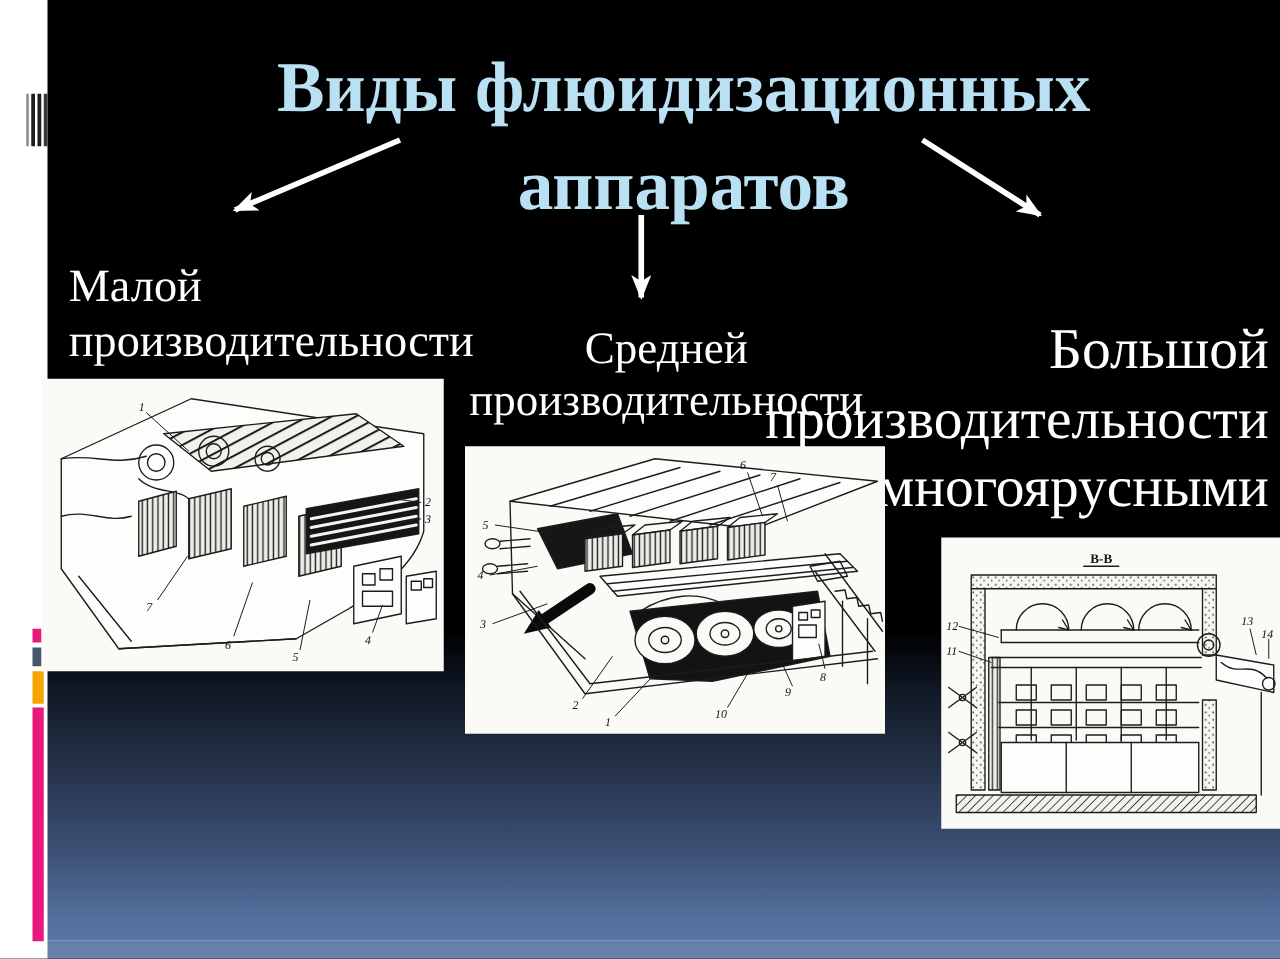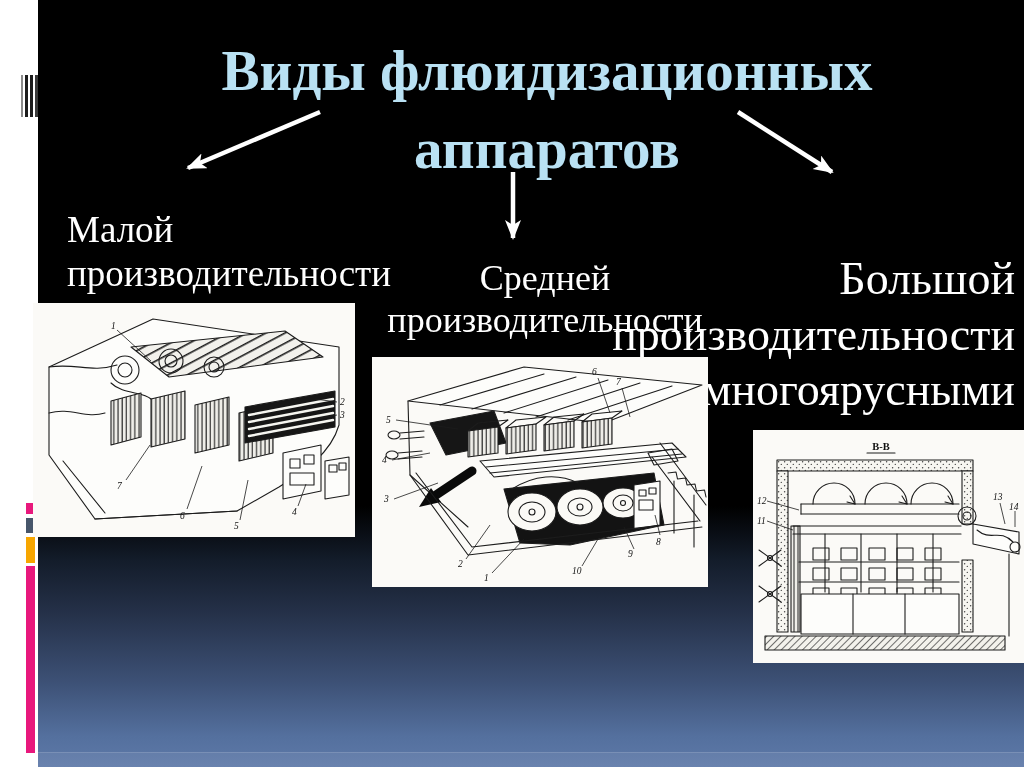--- a/index.html
+++ b/index.html
@@ -15,21 +15,21 @@
   .barcode span{display:block;height:100%;}
   .b1{width:2px;background:#8a8a8a}.b2{width:3px;background:#1c1c1c}
   .b3{width:3px;background:#1c1c1c}.b4{width:3px;background:#3a3a3a}
   .strip{position:absolute;left:26px;width:9px;}
   .strip-pink-sm{top:503px;height:11px;background:var(--accent-pink,#e8187c);}
   .strip-slate{top:518px;height:15px;background:var(--accent-slate,#47566b);}
   .strip-amber{top:537px;height:26px;background:var(--accent-amber,#f7a600);}
   .strip-pink-lg{top:566px;height:187px;background:var(--accent-pink,#e8187c);}
   .title{position:absolute;left:38px;width:986px;top:16px;margin:16px;padding:0 115px;box-sizing:border-box;
     text-align:center;color:var(--title-text,#b9e1f3);font-weight:bold;font-size:57px;line-height:1.36;}
-  .label{position:absolute;color:var(--label-text,#fff);white-space:pre-line;margin-left:12px;}
+  .label{position:absolute;color:var(--label-text,#fff);white-space:pre-line;}
   .label-small{left:55px;top:208px;font-size:37px;line-height:1.2;}
   .label-medium{left:366px;width:334px;top:257px;text-align:center;font-size:36px;line-height:1.18;}
   .label-large{right:9px;top:251px;text-align:right;font-size:46px;line-height:1.21;}
   .arrows{position:absolute;left:0;top:0;pointer-events:none;}
   .figure{position:absolute;background:#fbfaf7;}
   .fig-small{left:33px;top:303px;width:322px;height:234px;}
   .fig-medium{left:372px;top:357px;width:336px;height:230px;}
   .fig-large{left:753px;top:430px;width:271px;height:233px;text-align:right;}
   .figure svg{display:block;width:100%;height:100%;}
   .figure .art{stroke:#1c1c1c;stroke-width:1.1;fill:none;stroke-linecap:round;stroke-linejoin:round;}

